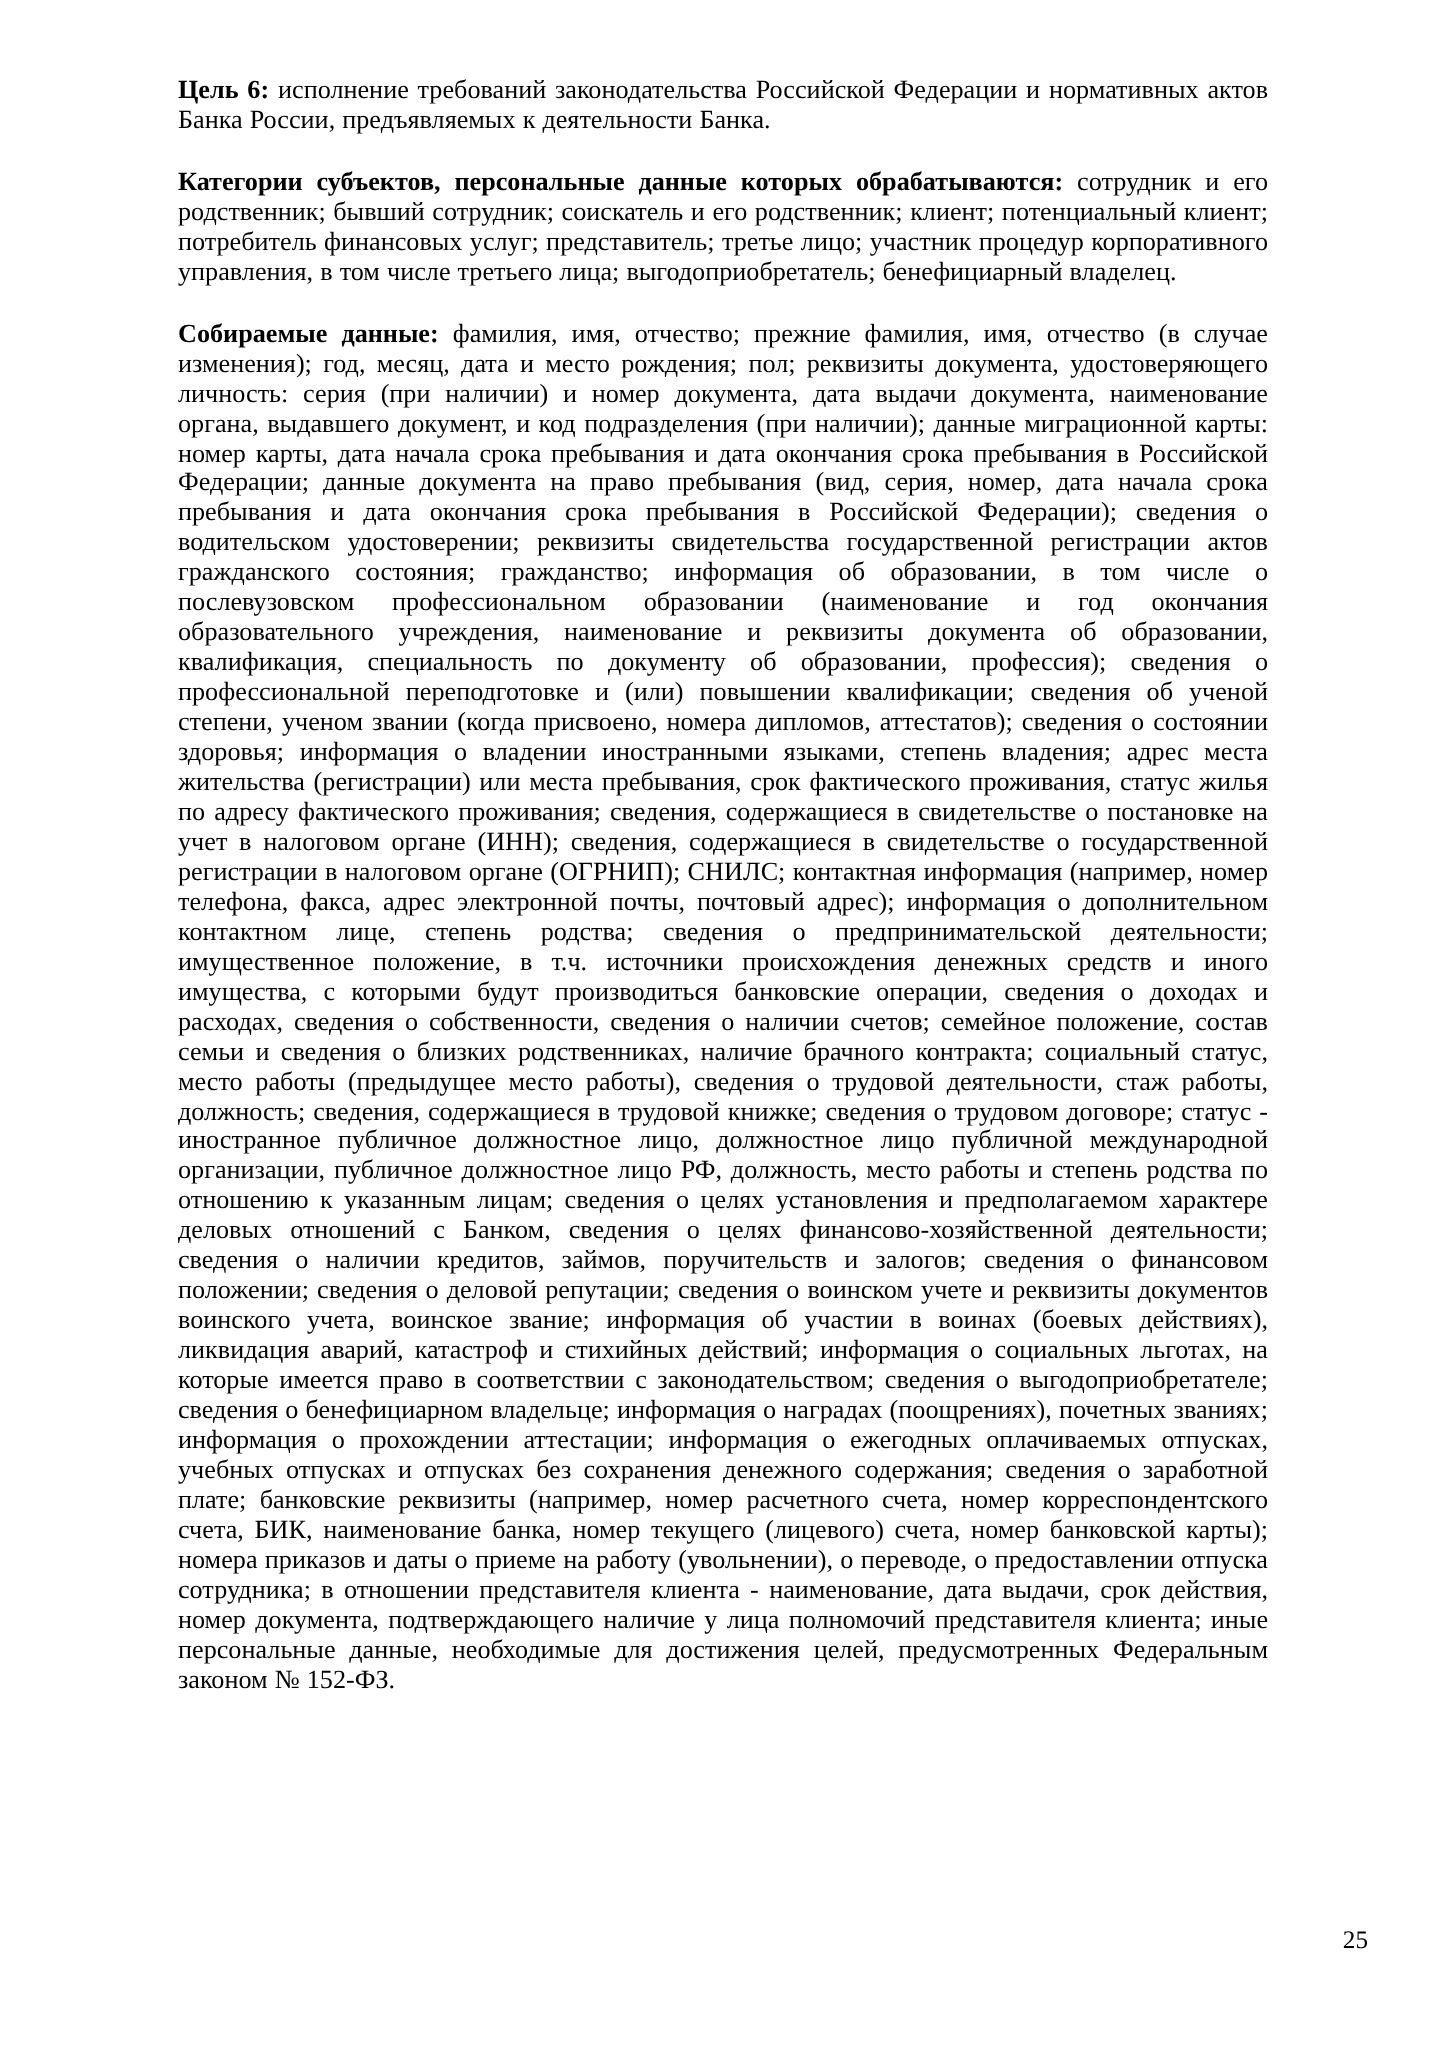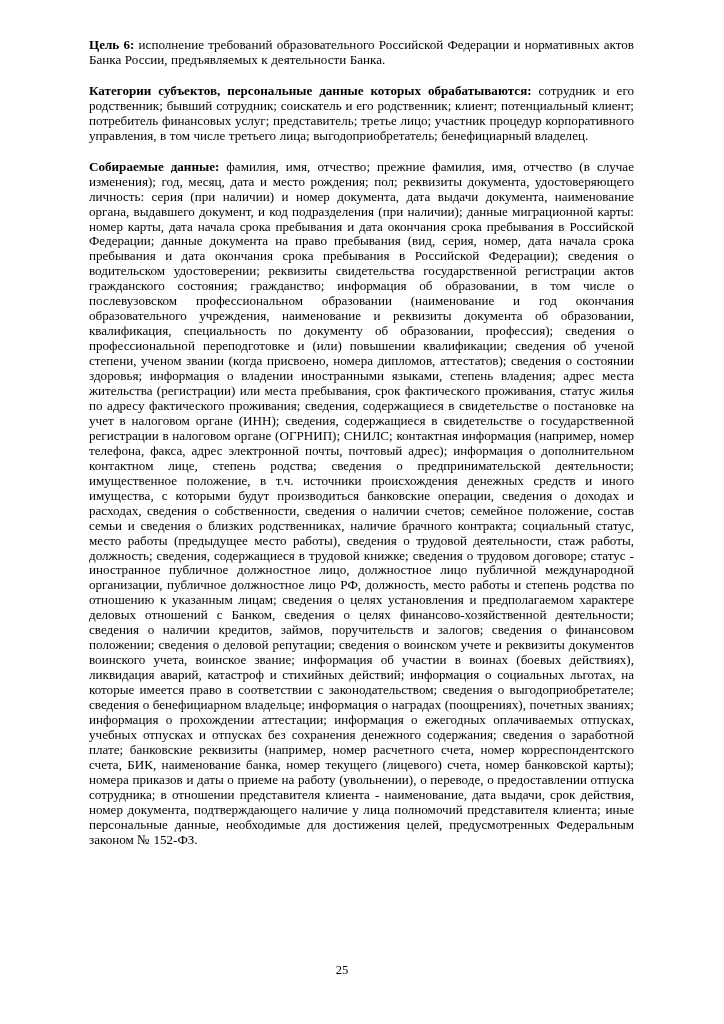--- a/index.html
+++ b/index.html
@@ -43,36 +43,36 @@
     margin-top: 16px;
   }
   .lead {
     font-weight: bold;
   }
   .page-number {
     position: absolute;
     left: 0;
     top: 963px;
     width: 724px;
-    text-align: center;
+    text-align: right;
     padding-right: 40px;
     box-sizing: border-box;
     font-size: 12.6px;
     line-height: 14px;
     font-family: "Liberation Serif", "DejaVu Serif", serif;
   }
 </style>
 </head>
 <body>
 
 <div class="page">
 
   <div class="content">
 
-    <p class="para"><span class="lead">Цель 6:</span><span> исполнение требований образовательного Российской Федерации и нормативных актов Банка России, предъявляемых к деятельности Банка.</span></p>
+    <p class="para"><span class="lead">Цель 6:</span><span> исполнение требований законодательства Российской Федерации и нормативных актов Банка России, предъявляемых к деятельности Банка.</span></p>
 
     <p class="para"><span class="lead">Категории субъектов, персональные данные которых обрабатываются:</span><span> сотрудник и его родственник; бывший сотрудник; соискатель и его родственник; клиент; потенциальный клиент; потребитель финансовых услуг; представитель; третье лицо; участник процедур корпоративного управления, в том числе третьего лица; выгодоприобретатель; бенефициарный владелец.</span></p>
 
     <p class="para"><span class="lead">Собираемые данные:</span><span> фамилия, имя, отчество; прежние фамилия, имя, отчество (в случае изменения); год, месяц, дата и место рождения; пол; реквизиты документа, удостоверяющего личность: серия (при наличии) и номер документа, дата выдачи документа, наименование органа, выдавшего документ, и код подразделения (при наличии); данные миграционной карты: номер карты, дата начала срока пребывания и дата окончания срока пребывания в Российской Федерации; данные документа на право пребывания (вид, серия, номер, дата начала срока пребывания и дата окончания срока пребывания в Российской Федерации); сведения о водительском удостоверении; реквизиты свидетельства государственной регистрации актов гражданского состояния; гражданство; информация об образовании, в том числе о послевузовском профессиональном образовании (наименование и год окончания образовательного учреждения, наименование и реквизиты документа об образовании, квалификация, специальность по документу об образовании, профессия); сведения о профессиональной переподготовке и (или) повышении квалификации; сведения об ученой степени, ученом звании (когда присвоено, номера дипломов, аттестатов); сведения о состоянии здоровья; информация о владении иностранными языками, степень владения; адрес места жительства (регистрации) или места пребывания, срок фактического проживания, статус жилья по адресу фактического проживания; сведения, содержащиеся в свидетельстве о постановке на учет в налоговом органе (ИНН); сведения, содержащиеся в свидетельстве о государственной регистрации в налоговом органе (ОГРНИП); СНИЛС; контактная информация (например, номер телефона, факса, адрес электронной почты, почтовый адрес); информация о дополнительном контактном лице, степень родства; сведения о предпринимательской деятельности; имущественное положение, в т.ч. источники происхождения денежных средств и иного имущества, с которыми будут производиться банковские операции, сведения о доходах и расходах, сведения о собственности, сведения о наличии счетов; семейное положение, состав семьи и сведения о близких родственниках, наличие брачного контракта; социальный статус, место работы (предыдущее место работы), сведения о трудовой деятельности, стаж работы, должность; сведения, содержащиеся в трудовой книжке; сведения о трудовом договоре; статус - иностранное публичное должностное лицо, должностное лицо публичной международной организации, публичное должностное лицо РФ, должность, место работы и степень родства по отношению к указанным лицам; сведения о целях установления и предполагаемом характере деловых отношений с Банком, сведения о целях финансово-хозяйственной деятельности; сведения о наличии кредитов, займов, поручительств и залогов; сведения о финансовом положении; сведения о деловой репутации; сведения о воинском учете и реквизиты документов воинского учета, воинское звание; информация об участии в воинах (боевых действиях), ликвидация аварий, катастроф и стихийных действий; информация о социальных льготах, на которые имеется право в соответствии с законодательством; сведения о выгодоприобретателе; сведения о бенефициарном владельце; информация о наградах (поощрениях), почетных званиях; информация о прохождении аттестации; информация о ежегодных оплачиваемых отпусках, учебных отпусках и отпусках без сохранения денежного содержания; сведения о заработной плате; банковские реквизиты (например, номер расчетного счета, номер корреспондентского счета, БИК, наименование банка, номер текущего (лицевого) счета, номер банковской карты); номера приказов и даты о приеме на работу (увольнении), о переводе, о предоставлении отпуска сотрудника; в отношении представителя клиента - наименование, дата выдачи, срок действия, номер документа, подтверждающего наличие у лица полномочий представителя клиента; иные персональные данные, необходимые для достижения целей, предусмотренных Федеральным законом № 152-ФЗ.</span></p>
 
   </div>
 
   <div class="page-number">25</div>
 
 </div>

